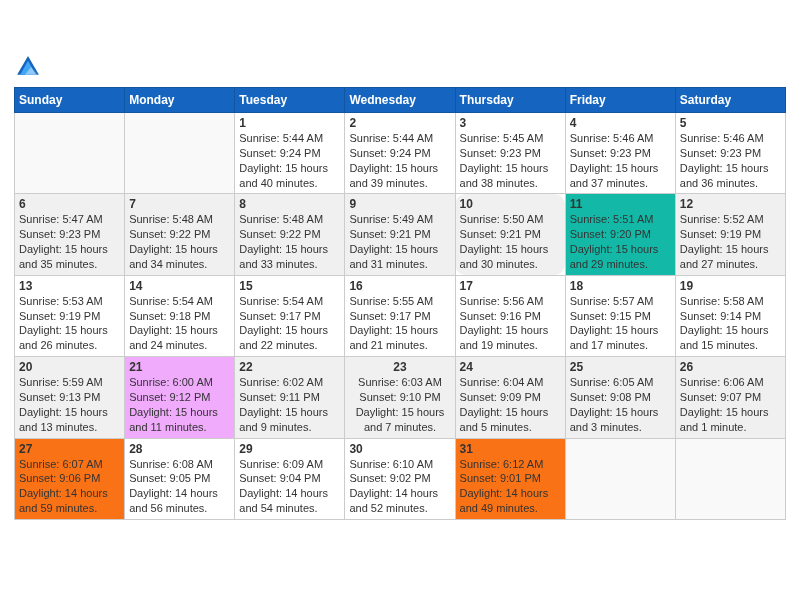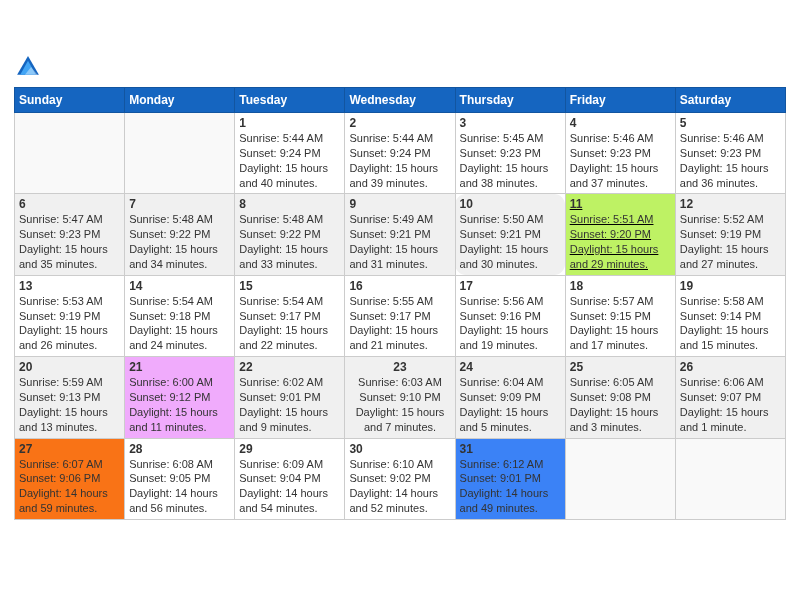--- a/index.html
+++ b/index.html
@@ -203,21 +203,21 @@
 Daylight: 15 hours
 and 31 minutes.</div>
           </td>
           <td style="background: rgb(240, 240, 240); border-radius: 11px;">
             <span class="day-num">10</span>
             <div class="day-info">Sunrise: 5:50 AM
 Sunset: 9:21 PM
 Daylight: 15 hours
 and 30 minutes.</div>
           </td>
-          <td style="background: #bef264; text-decoration: underline;">
+          <td style="background: #14b8a6;">
             <span class="day-num">11</span>
             <div class="day-info">Sunrise: 5:51 AM
 Sunset: 9:20 PM
 Daylight: 15 hours
 and 29 minutes.</div>
           </td>
           <td style="background: rgb(240, 240, 240);">
             <span class="day-num">12</span>
             <div class="day-info">Sunrise: 5:52 AM
 Sunset: 9:19 PM
@@ -287,21 +287,21 @@
           <td style="background: #f0abfc;">
             <span class="day-num">21</span>
             <div class="day-info">Sunrise: 6:00 AM
 Sunset: 9:12 PM
 Daylight: 15 hours
 and 11 minutes.</div>
           </td>
           <td style="background: rgb(240, 240, 240);">
             <span class="day-num">22</span>
             <div class="day-info">Sunrise: 6:02 AM
-Sunset: 9:01 PM
+Sunset: 9:11 PM
 Daylight: 15 hours
 and 9 minutes.</div>
           </td>
           <td style="background: rgb(240, 240, 240); text-align: center;">
             <span class="day-num">23</span>
             <div class="day-info">Sunrise: 6:03 AM
 Sunset: 9:10 PM
 Daylight: 15 hours
 and 7 minutes.</div>
           </td>
@@ -349,21 +349,21 @@
 Daylight: 14 hours
 and 54 minutes.</div>
           </td>
           <td style="background: rgb(255, 255, 255);">
             <span class="day-num">30</span>
             <div class="day-info">Sunrise: 6:10 AM
 Sunset: 9:02 PM
 Daylight: 14 hours
 and 52 minutes.</div>
           </td>
-          <td style="background: #3b82f6;">
+          <td style="background: #f97316;">
             <span class="day-num">31</span>
             <div class="day-info">Sunrise: 6:12 AM
 Sunset: 9:01 PM
 Daylight: 14 hours
 and 49 minutes.</div>
           </td>
           <td class="empty-cell"></td>
           <td class="empty-cell"></td>
         </tr>
       </tbody>

